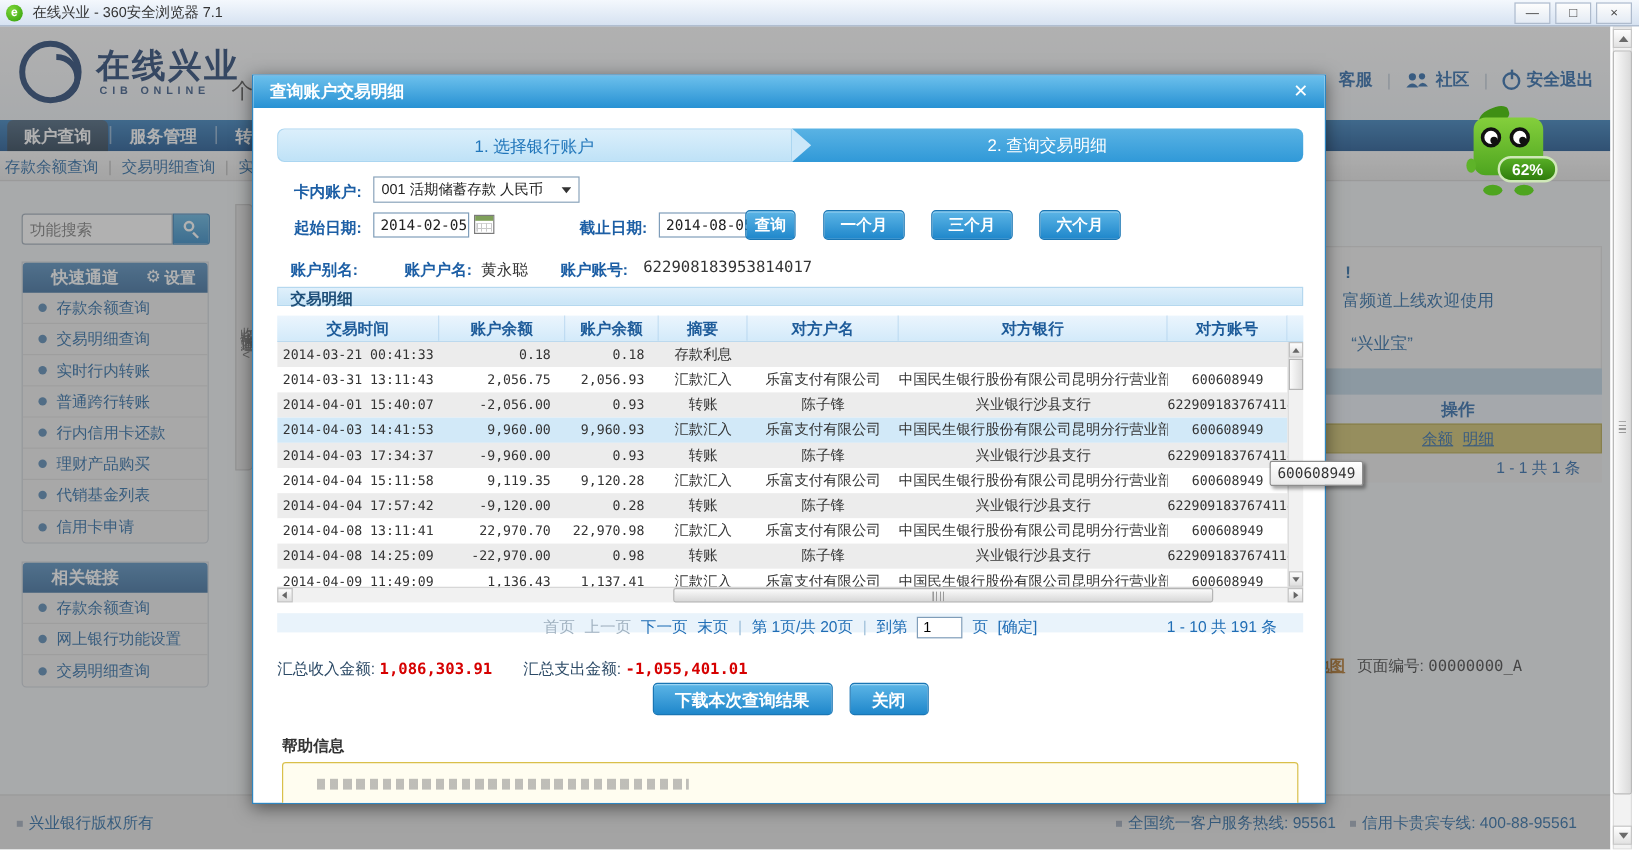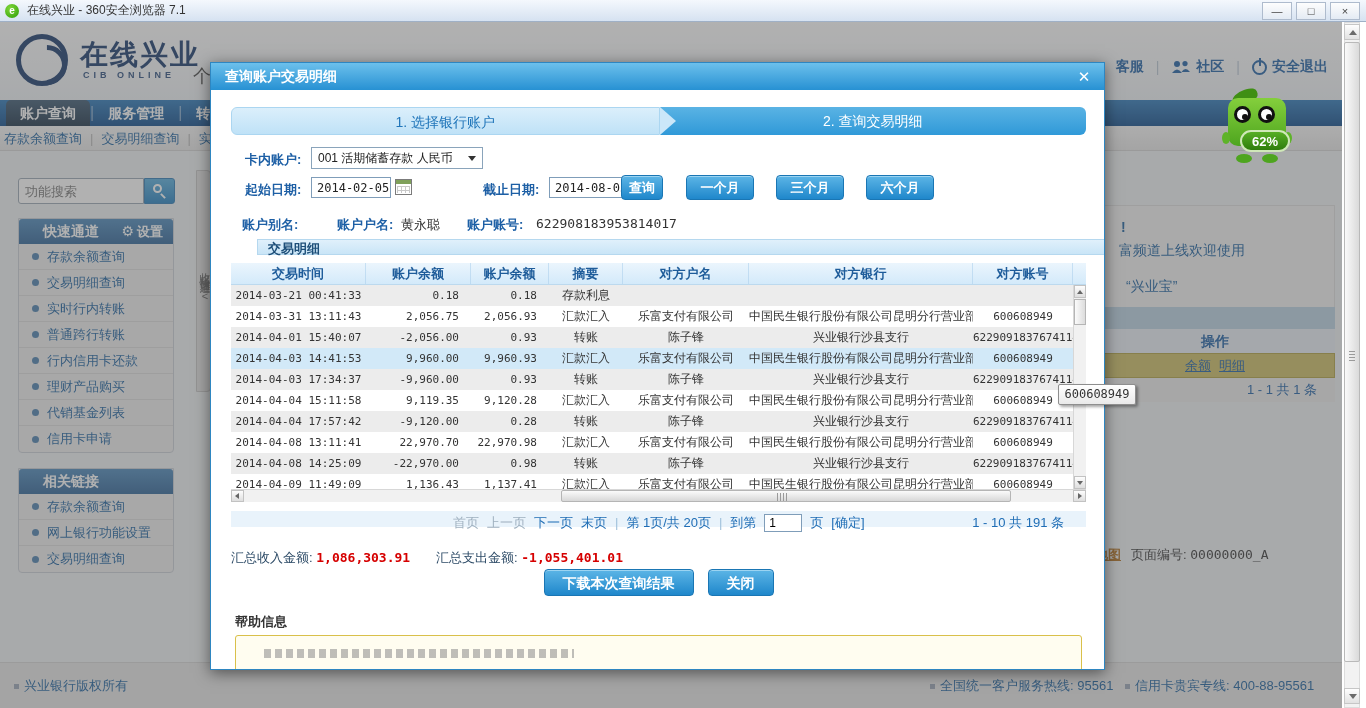--- a/index.html
+++ b/index.html
@@ -98,21 +98,21 @@
   .vs-grip { position:absolute; left:4px; top:308px; width:6px; height:10px;
     background:repeating-linear-gradient(#9a9a9a 0 1px,transparent 1px 3px); }
 
   
   .mascot { position:absolute; left:1224px; top:92px; width:66px; height:72px; z-index:200; }
   .m-leaf { position:absolute; left:8px; top:-2px; width:26px; height:14px; background:#3f8f14; border-radius:60% 40% 50% 50%; transform:rotate(-18deg); }
   .m-body { position:absolute; left:4px; top:6px; width:58px; height:48px; background:linear-gradient(#84cf3c,#4ea51f); border-radius:10px; }
   .m-eye { position:absolute; top:14px; width:17px; height:17px; background:#fff; border:3px solid #111; border-radius:50%; }
   .m-eye::before { content:''; position:absolute; left:5px; top:5px; width:6px; height:6px; background:#111; border-radius:50%; }
   .m-eye.l { left:10px; } .m-eye.r { left:34px; }
-  .m-battery { position:absolute; left:16px; top:38px; width:50px; height:22px; background:linear-gradient(#57ae25,#2f7d0c);
+  .m-battery { position:absolute; left:24px; top:38px; width:50px; height:22px; background:linear-gradient(#57ae25,#2f7d0c);
     border:2px solid #cfe8b8; border-radius:11px; color:#fff; font-weight:bold; font-size:13px; text-align:center; line-height:19px; }
   .m-arm { position:absolute; top:40px; width:8px; height:12px; background:#5eb329; border-radius:50%; }
   .m-arm.l { left:-2px; } .m-arm.r { right:-2px; }
   .m-foot { position:absolute; top:62px; width:16px; height:9px; background:#4ea51f; border-radius:50%; }
   .m-foot.l { left:12px; } .m-foot.r { left:38px; }
 
   
   .modal { position:absolute; left:210px; top:62px; width:895px; height:608px; background:#fff;
     border:1px solid #2e86c1; box-shadow:0 3px 14px rgba(0,0,0,.5); z-index:100; overflow:hidden; }
   .m-header { position:absolute; top:0; left:0; right:0; height:27px; background:linear-gradient(#6cc0ec,#2791d3);
@@ -137,21 +137,21 @@
   .cal-icon { position:absolute; top:116px; width:17px; height:16px; background:#fff; border:1px solid #7b7b7b; }
   .cal-icon::before { content:''; position:absolute; left:0; top:0; right:0; height:4px; background:#7fa05a; }
   .cal-icon::after { content:''; position:absolute; left:1px; top:6px; right:1px; bottom:1px;
     background:repeating-linear-gradient(90deg,#c9c9c9 0 1px,transparent 1px 4px),repeating-linear-gradient(#c9c9c9 0 1px,transparent 1px 4px); }
   .blue-btn { background:linear-gradient(#5cb5e6,#1f87cb); border:1px solid #1a76b4; box-shadow:inset 0 1px 0 #9bd4f2;
     border-radius:4px; color:#fff; font-weight:bold; font-size:13px; text-align:center; }
   .fbtn { position:absolute; top:112px; height:25px; line-height:24px; }
 
   .section-bar { position:absolute; top:176px; left:20px; width:855px; height:16px;
     background:linear-gradient(#e0f0fb,#c9e5f7); border:1px solid #b5d8ef; font-size:13px; font-weight:bold;
-    color:#1d4e78; line-height:18px; padding-left:10px;margin-left:26px; }
+    color:#1d4e78; line-height:18px; padding-left:10px; }
 
   .table-wrap { position:absolute; top:200px; left:20px; width:855px; }
   .thead { display:flex; width:855px; height:22px; background:linear-gradient(#ebf5fd,#d3eafa); border-bottom:1px solid #bcd9ee; }
   .th { font-size:13px; font-weight:bold; color:#1e5c9a; text-align:center; line-height:22px;
     border-right:1px solid rgba(170,205,235,.55); overflow:hidden; white-space:nowrap; }
   .tbody { width:842px; height:204px; overflow:hidden; background:#fff; }
   .trow { display:flex; width:842px; height:21px; background:#fff; }
   .trow.alt { background:#ececec; }
   .trow.hl { background:#d2e9f8; }
   .tcell { font-size:12px; color:#333; line-height:21px; overflow:hidden; white-space:nowrap; text-align:center; }

